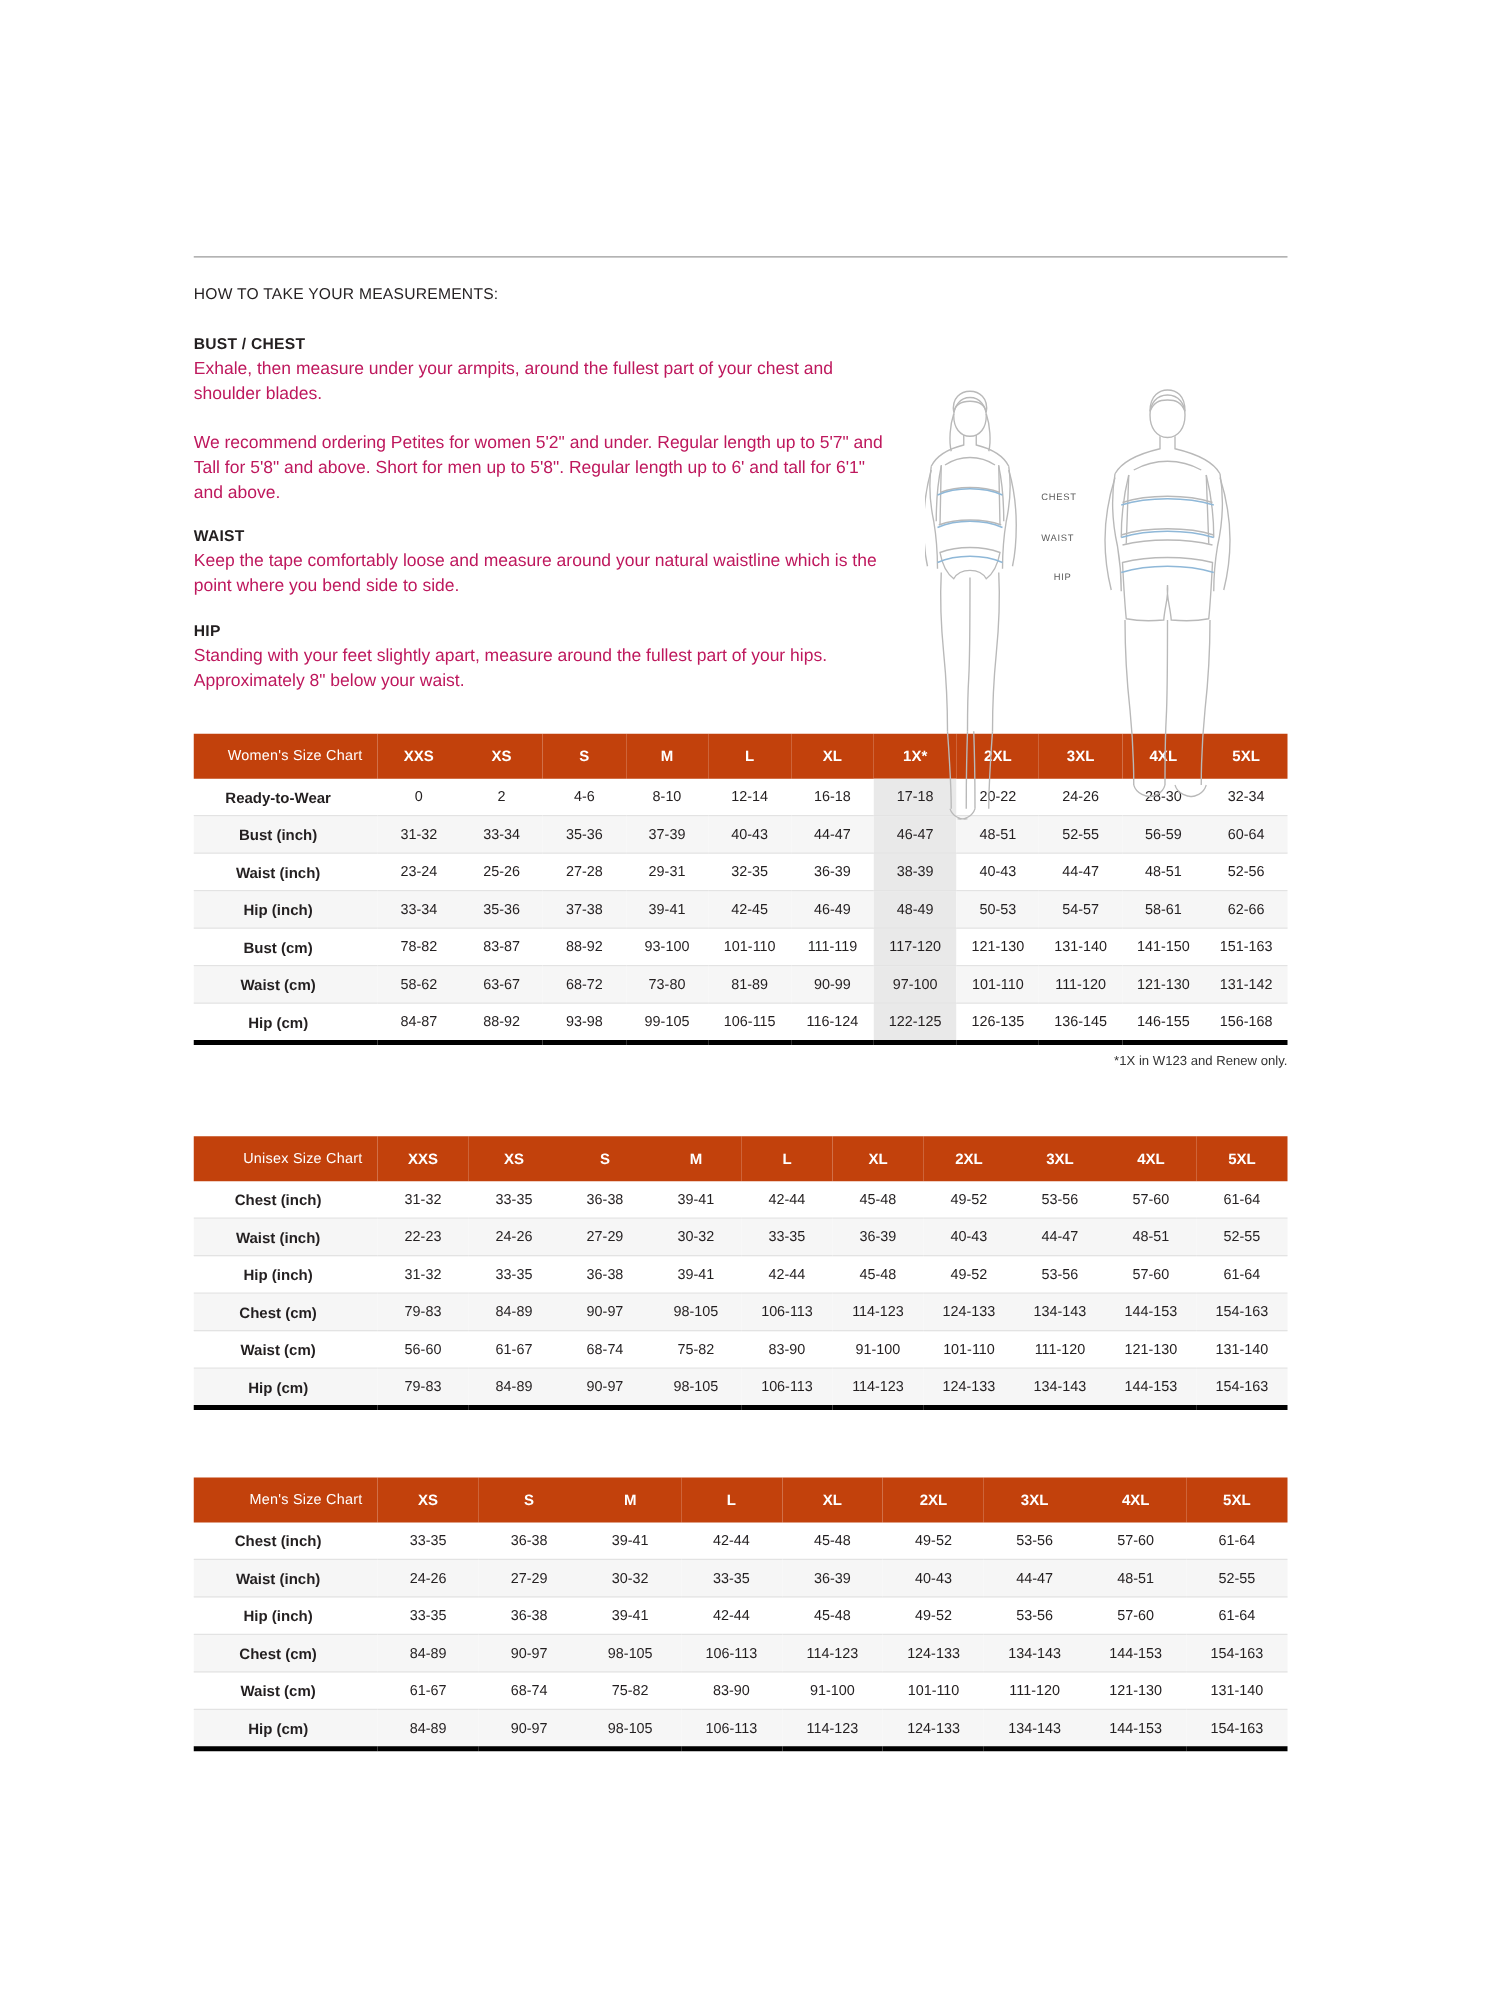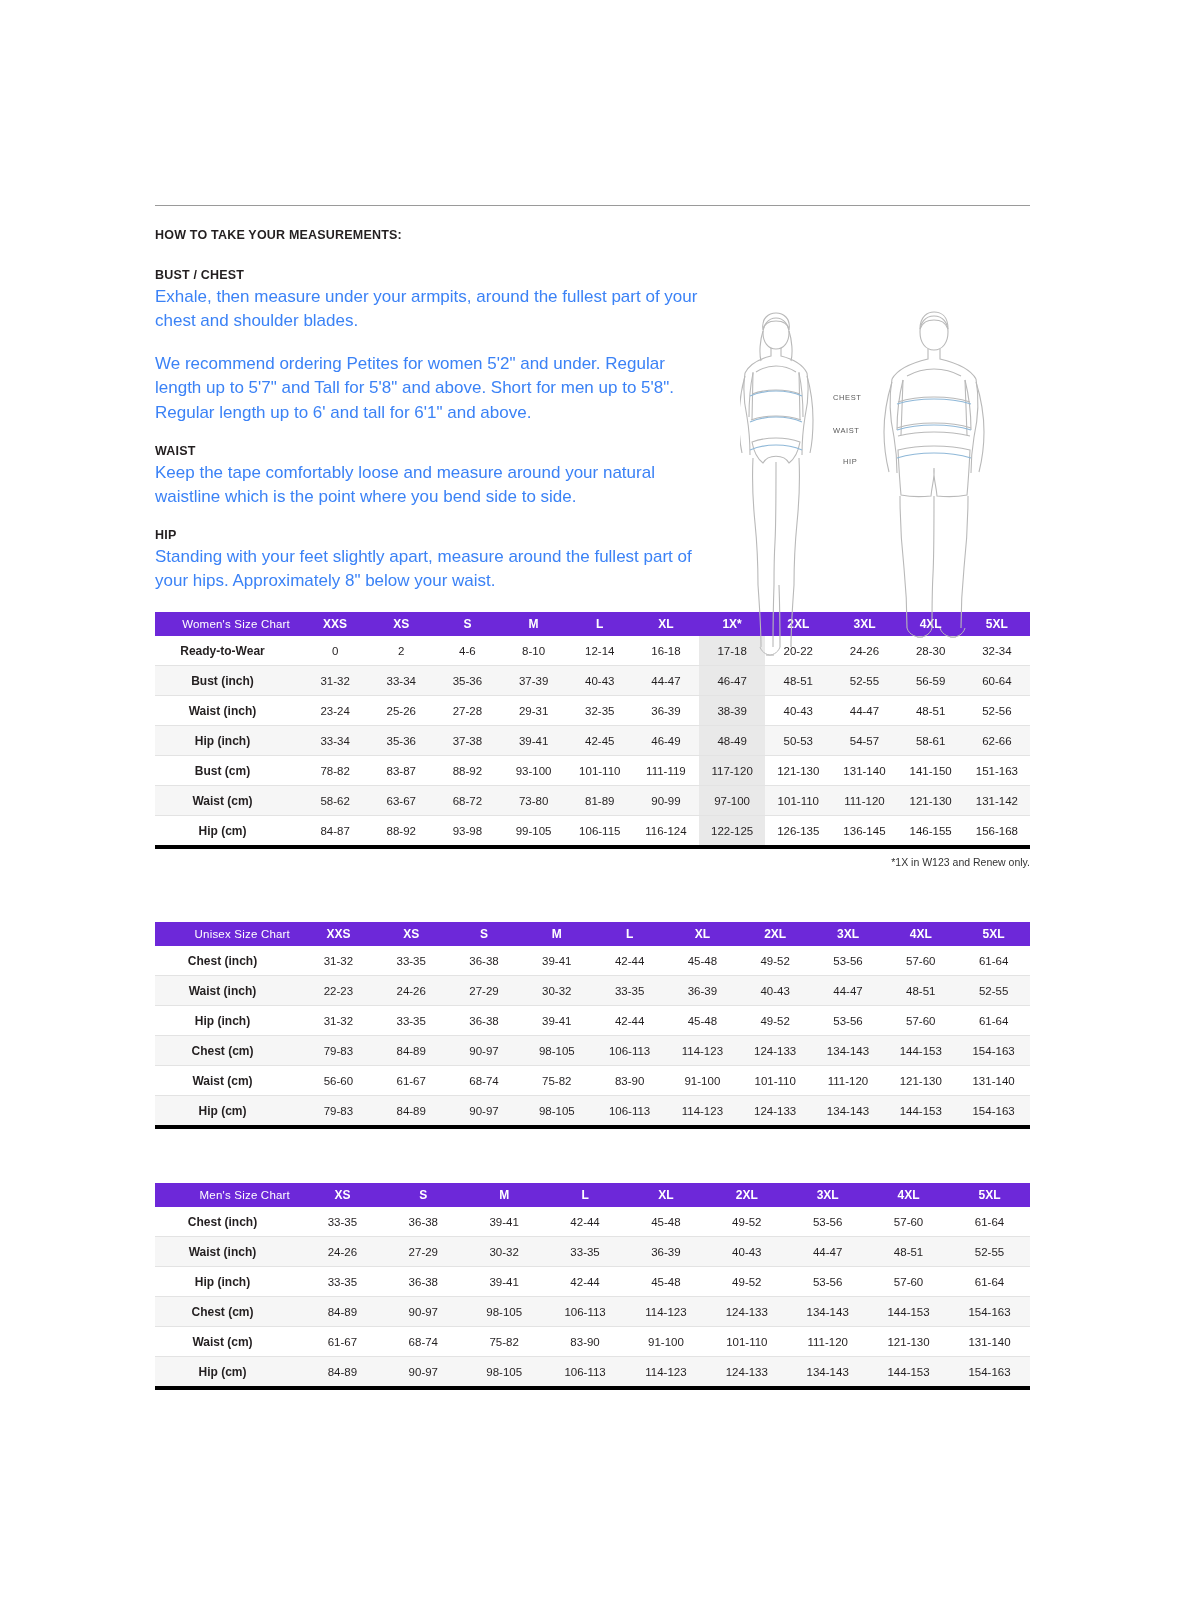--- a/index.html
+++ b/index.html
@@ -43,37 +43,37 @@
   
   .measure-wrap {
     position: relative;
     min-height: 345px;
   }
   .measure-text {
     width: 560px;
   }
   .how-to {
     font-size: 12.5px;
-    font-weight: bold;
+    font-weight: normal;
     letter-spacing: 0.2px;
     margin-bottom: 26px;
     color: #231f20;
   }
   .sect { margin-bottom: 19px; }
   .sect-title {
     font-size: 12.5px;
     font-weight: bold;
     letter-spacing: 0.2px;
     margin-bottom: 3px;
     color: #231f20;
   }
   .sect-body {
-    font-size: 17px;
+    font-size: 14px;
     line-height: 1.42;
-    color: #3b82f6;
+    color: #be185d;
   }
   
   .figures {
     position: absolute;
     right: -10px;
     top: 82px;
     width: 300px;
     height: 360px;
   }
   .figures svg { display: block; }
@@ -88,25 +88,25 @@
   th, td {
     font-size: 11.5px;
     text-align: center;
     padding: 0;
     height: 29px;
     border-bottom: 1px solid #e3e3e3;
     color: #231f20;
     font-weight: normal;
   }
   thead th {
-    background: #6d28d9;
+    background: #c2410c;
     color: #ffffff;
     font-weight: bold;
     font-size: 12px;
-    height: 24px;
+    height: 36px;
     border-bottom: none;
   }
   thead th.hdr-label {
     text-align: right;
     padding-right: 12px;
     font-weight: normal;
     font-size: 11.5px;
     letter-spacing: 0.2px;
   }
   tbody th.rowlab {

